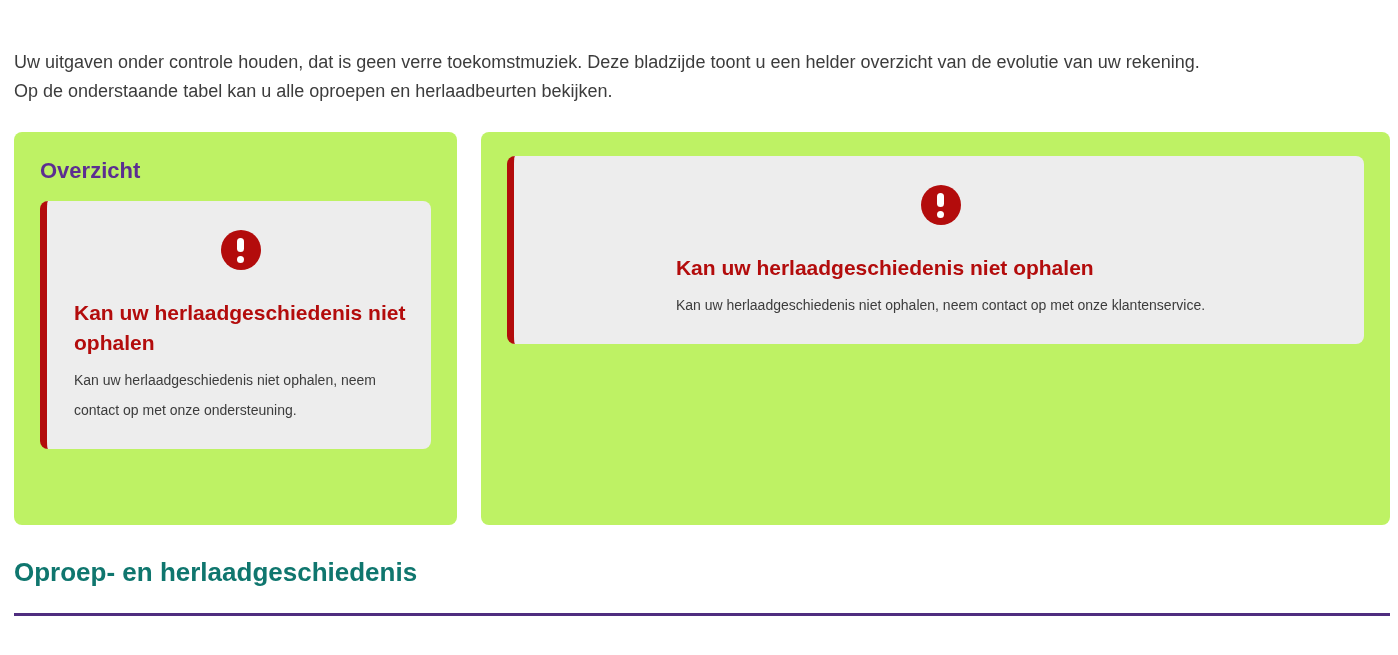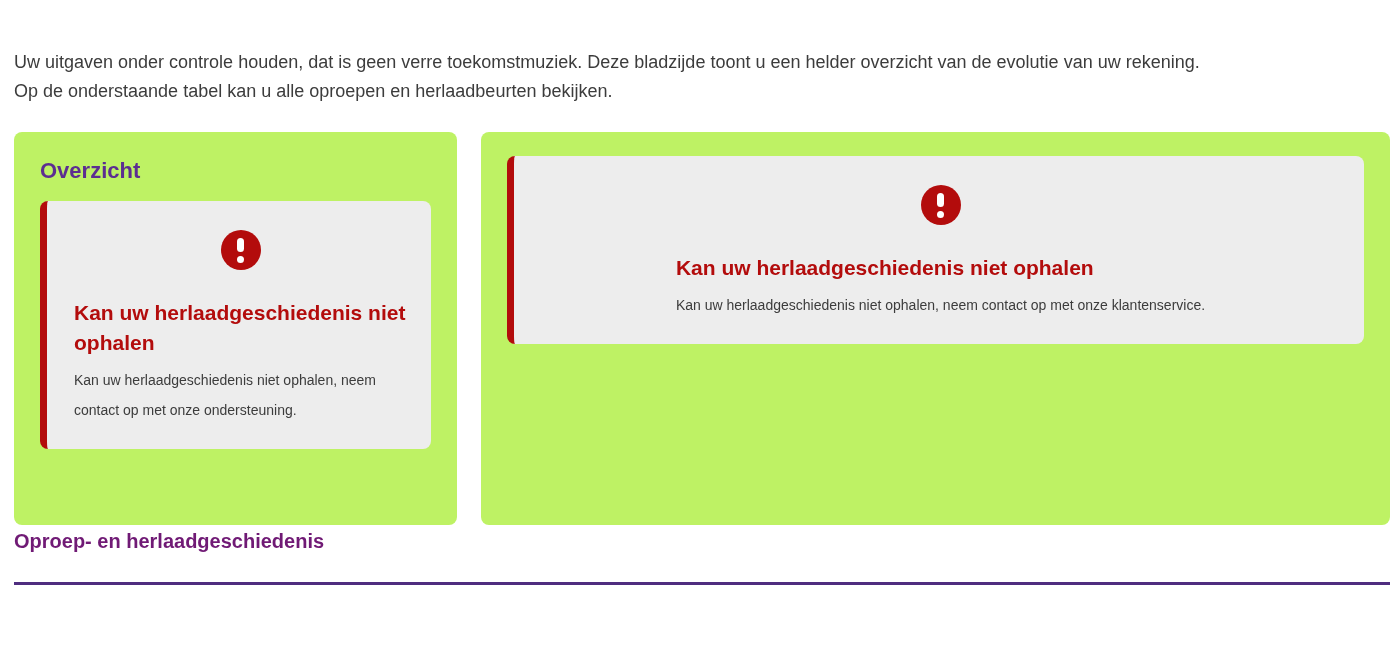--- a/index.html
+++ b/index.html
@@ -93,23 +93,24 @@
     color: #b30c0c;
     line-height: 30px;
   }
   .alert-message {
     margin-top: 7px;
     font-size: 14px;
     line-height: 30px;
     color: #3c3c3c;
   }
   .history-title {
-    font-size: 20px;
+    margin-top: 31px;
+    font-size: 26px;
     font-weight: bold;
-    color: #701a75;
+    color: #0f766e;
     line-height: 32px;
   }
   .history-divider {
     margin-top: 25px;
     height: 3px;
     background: #4f2d7f;
     border: none;
     width: 100%;
   }
 </style>

